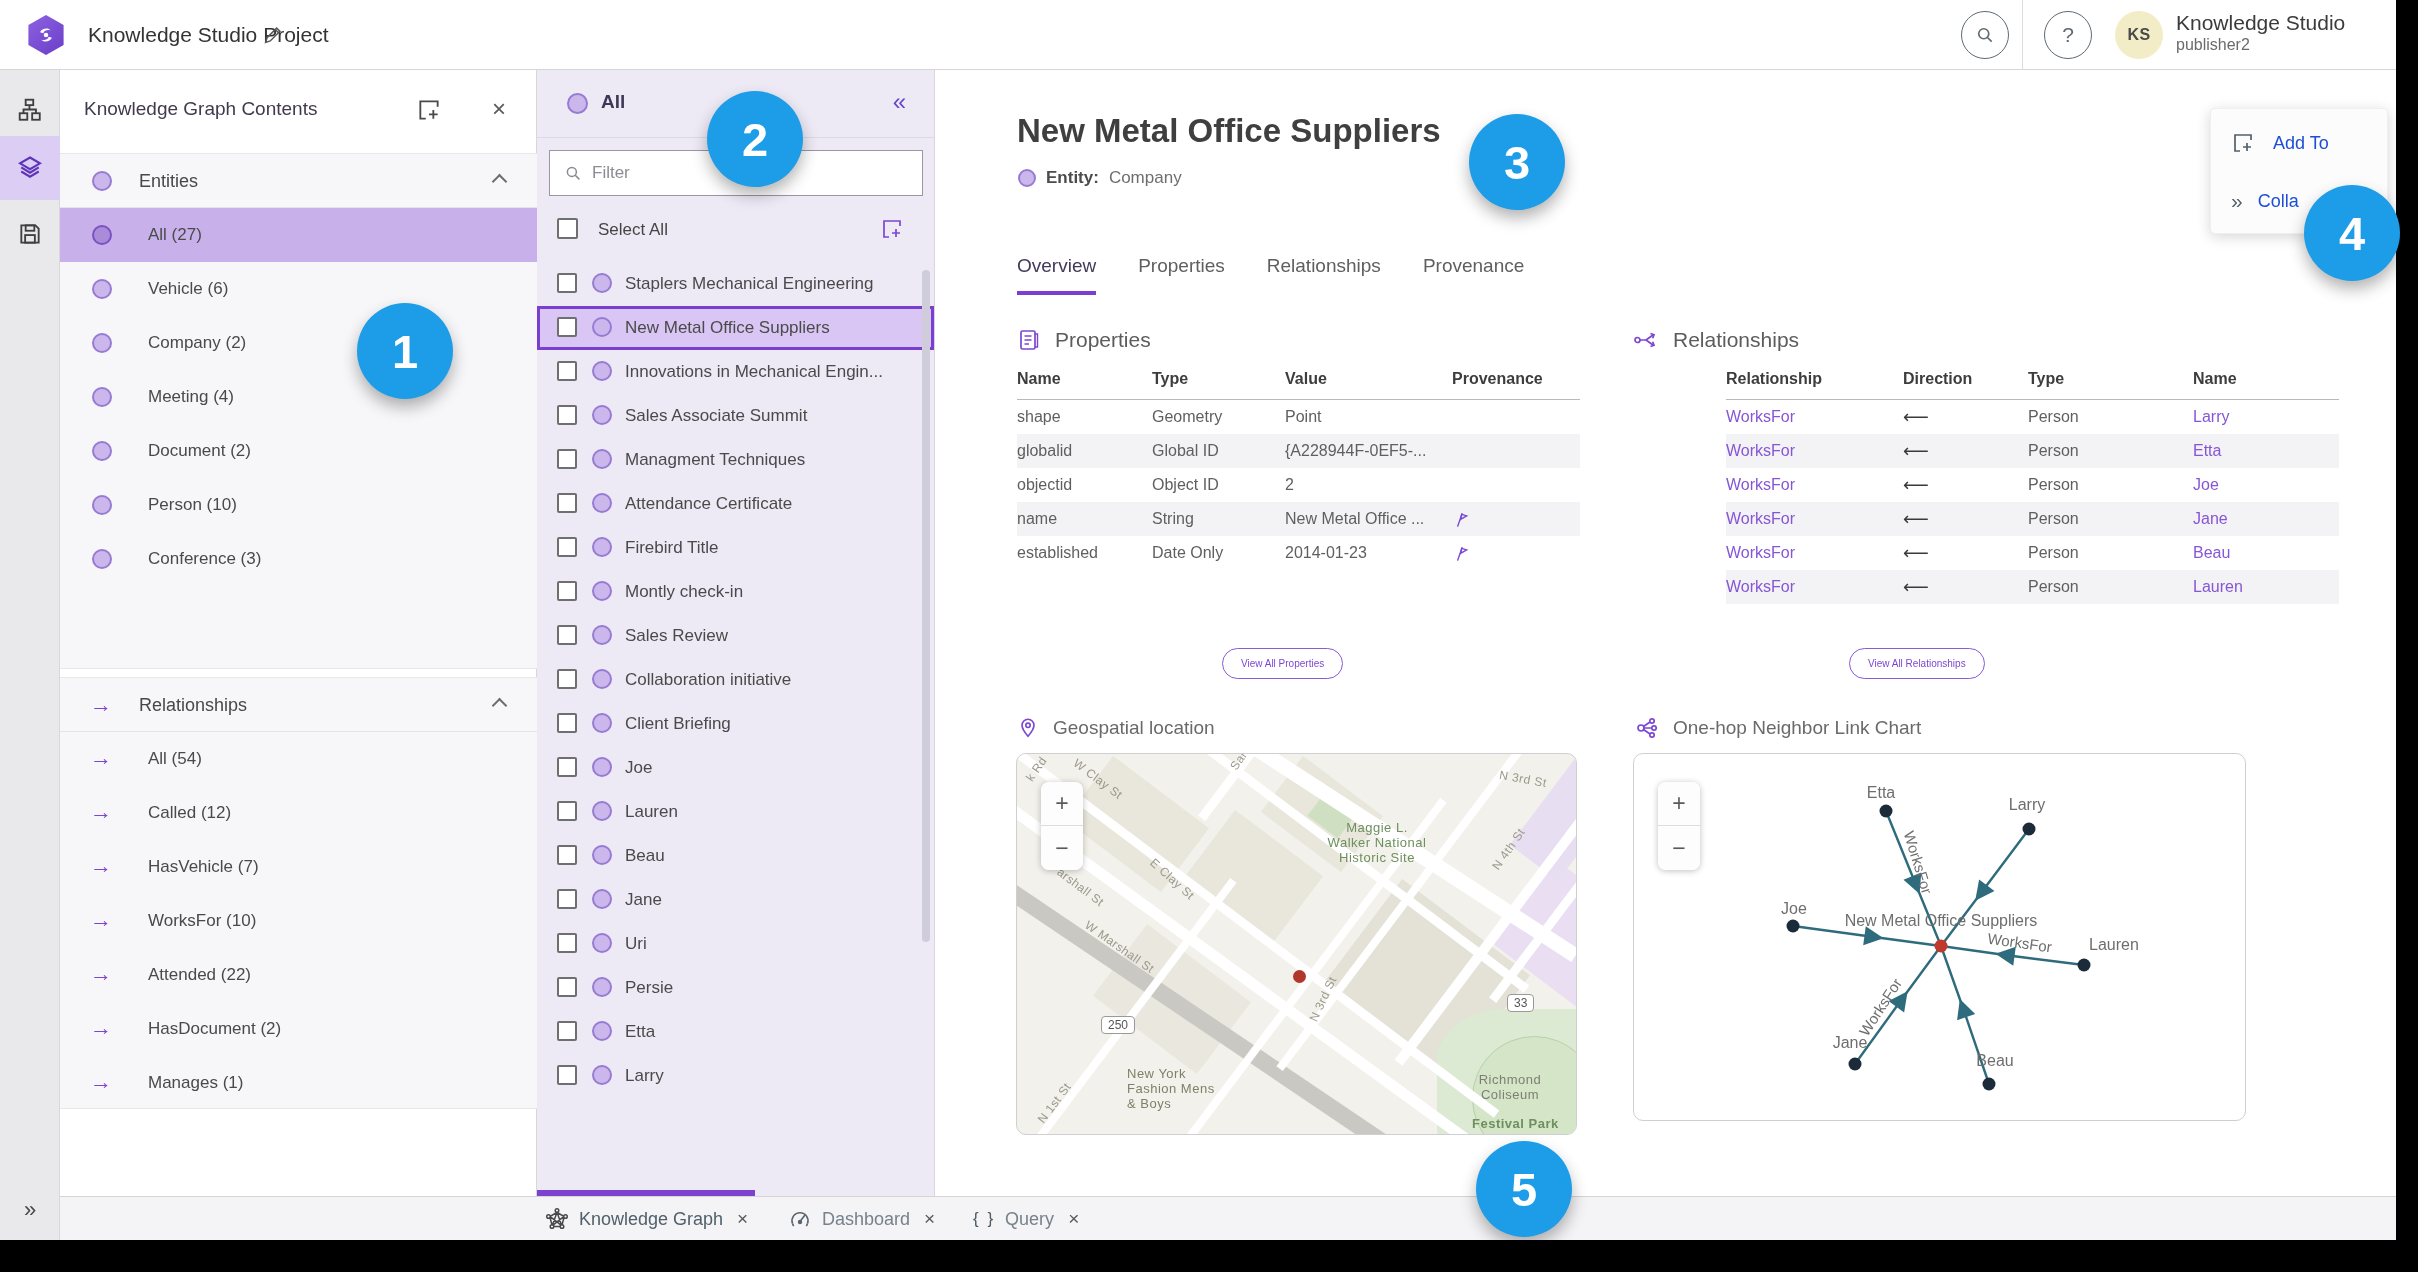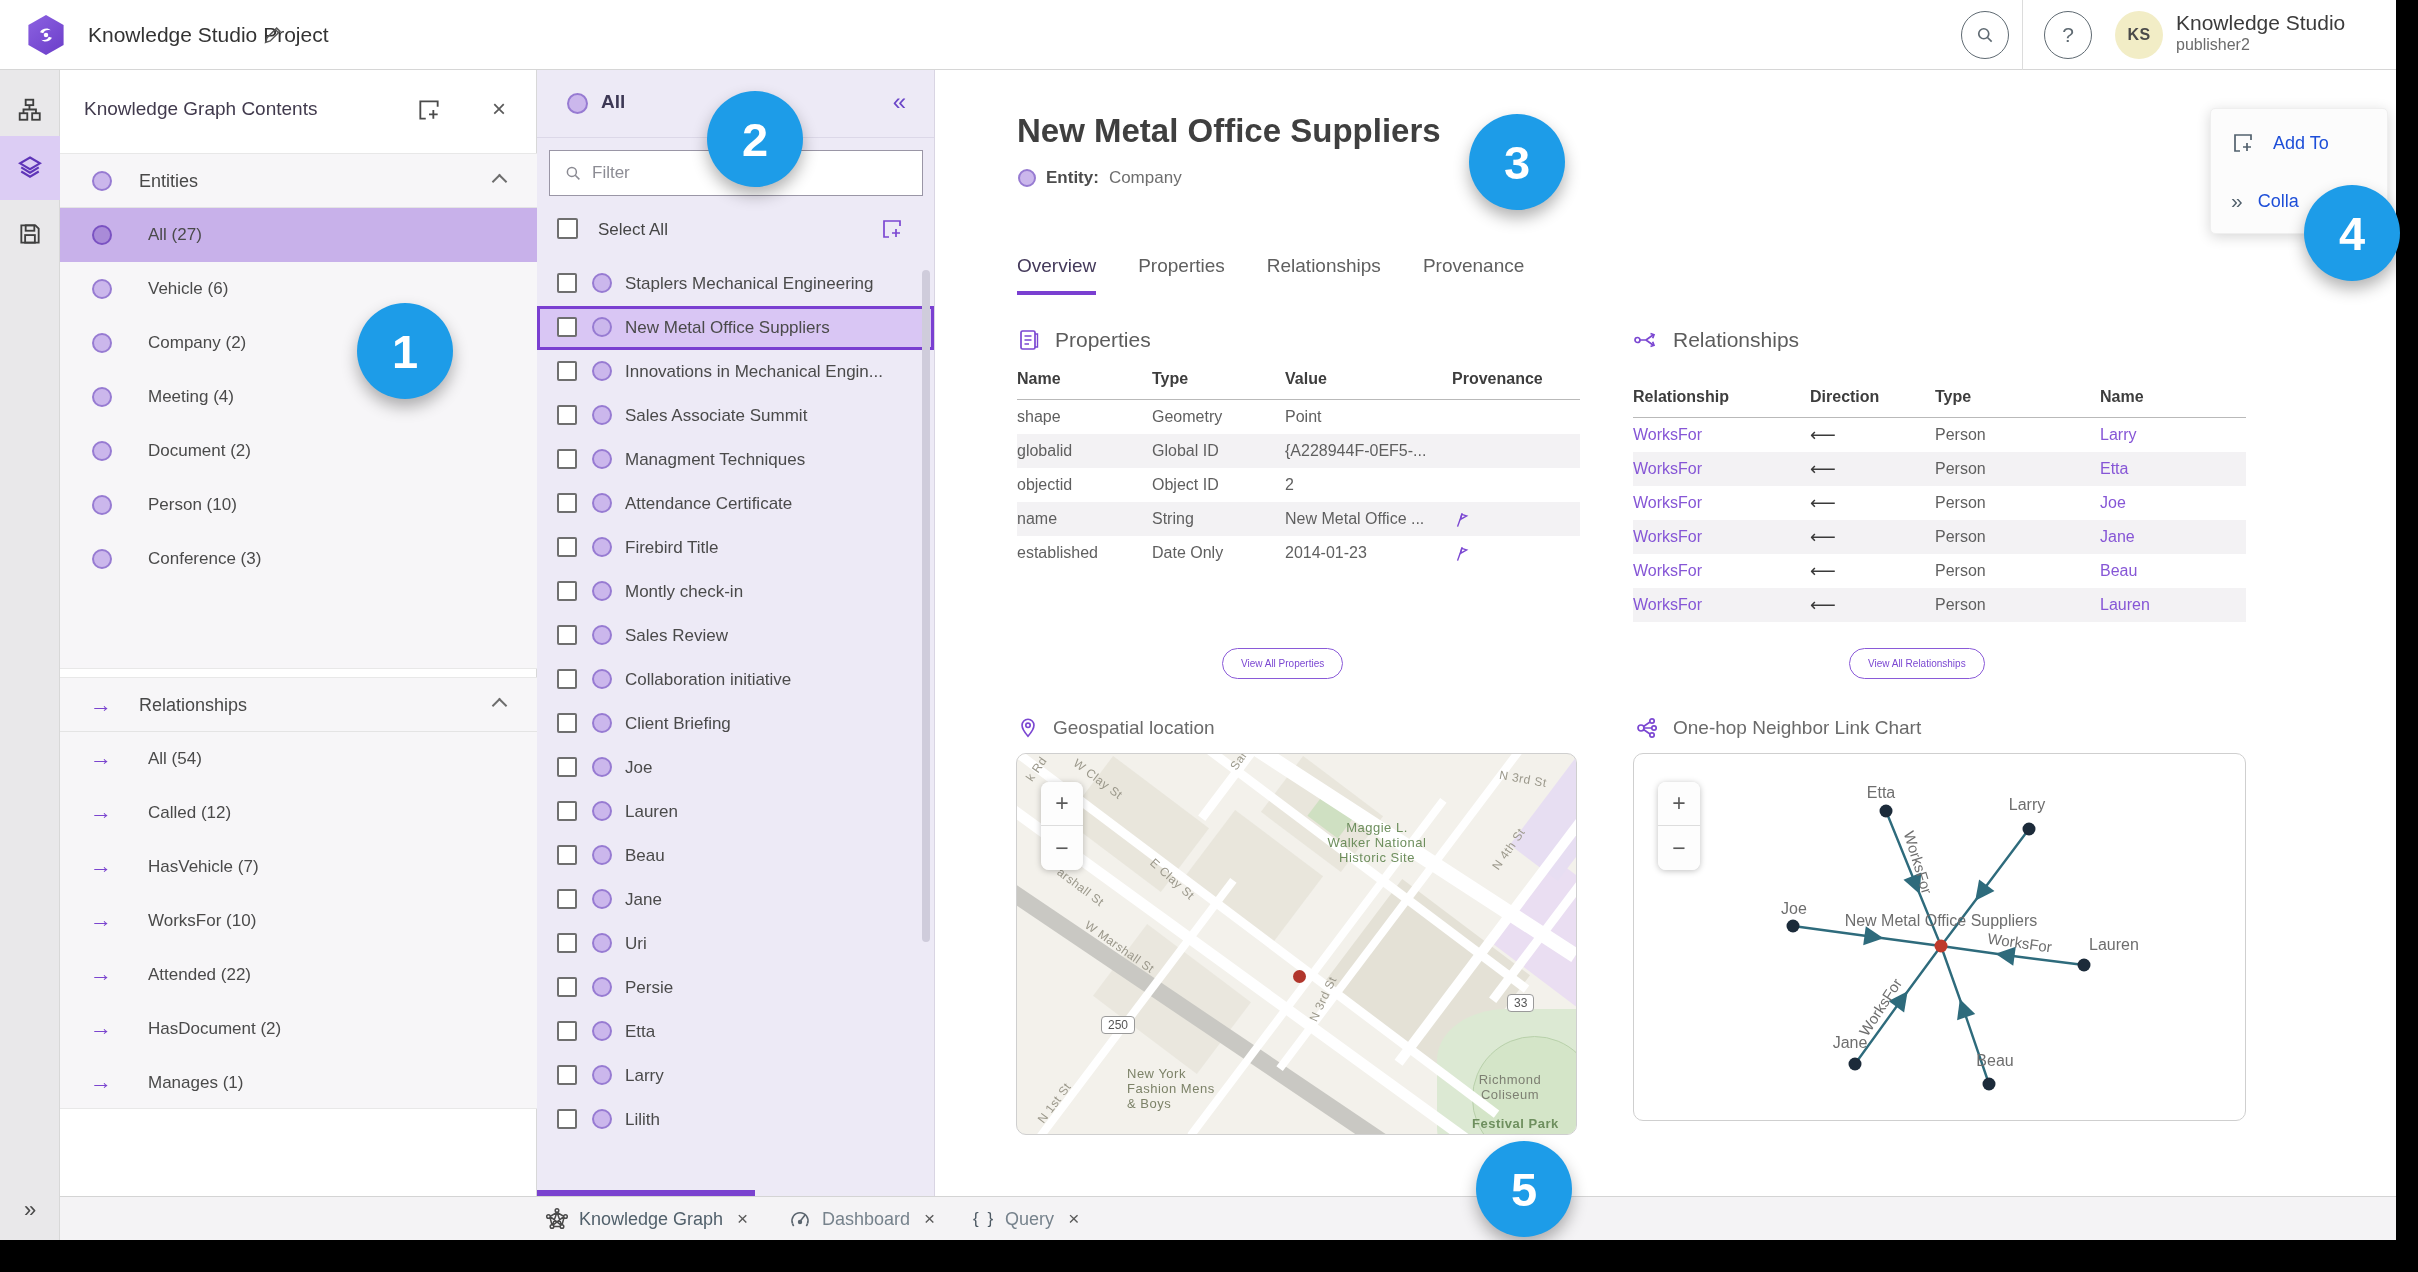--- a/index.html
+++ b/index.html
@@ -85,21 +85,21 @@
   .entity-val { font-size:17px; color:#6e6e6e; }
   .dtabs { position:absolute; left:1017px; top:255px; display:flex; gap:42px; }
   .dtab { font-size:19px; color:#5f5f5f; padding-bottom:14px; }
   .dtab.selected { color:#43395a; border-bottom:4px solid #7a3fd1; }
 
   .sect-head { position:absolute; display:flex; align-items:center; gap:14px; }
   .sect-head .t { font-size:21px; color:#5c5c5c; }
 
   .tblwrap { position:absolute; top:370px; }
   .tblwrap.left { left:1017px; width:563px; }
-  .tblwrap.right { left:1633px; width:613px;margin-top:18px; }
+  .tblwrap.right { left:1726px; width:613px; }
   .thead { display:grid; height:30px; border-bottom:1.5px solid #b9b9b9; }
   .thead span { font-size:16px; color:#3d3d3d; font-weight:bold; }
   .trow { display:grid; height:34px; align-items:center; }
   .trow:nth-child(even) { background:#f3f2f4; }
   .grid-props { grid-template-columns:135px 133px 167px 1fr; }
   .grid-rels  { grid-template-columns:177px 125px 165px 1fr; }
   .trow .c { font-size:16px; color:#5f5f5f; white-space:nowrap; overflow:hidden; text-overflow:ellipsis; }
   .trow .purple { color:#8656d6; }
   .trow .arrow { font-size:18px; color:#3a3a3a; }
   .pill { position:absolute; height:31px; border:1.5px solid #8a5ad8; border-radius:16px; background:#fff; color:#7b47d2; font-size:10px; display:flex; align-items:center; justify-content:center; padding:0 18px; }
@@ -399,25 +399,20 @@
         </div>
           <div class="lp-item">
           <span class="cb"></span>
           <span class="ecirc"></span>
           <span class="t">Etta</span>
         </div>
           <div class="lp-item">
           <span class="cb"></span>
           <span class="ecirc"></span>
           <span class="t">Larry</span>
-        </div>
-          <div class="lp-item">
-          <span class="cb"></span>
-          <span class="ecirc"></span>
-          <span class="t">Lilith</span>
         </div>
         </div>
       <div class="lp-scroll"></div>
     </div>
 
     <div class="detail-title">New Metal Office Suppliers</div>
     <div class="entity-row">
       <span class="ecirc"></span>
       <span class="entity-lbl">Entity:</span>
       <span class="entity-val">Company</span>

